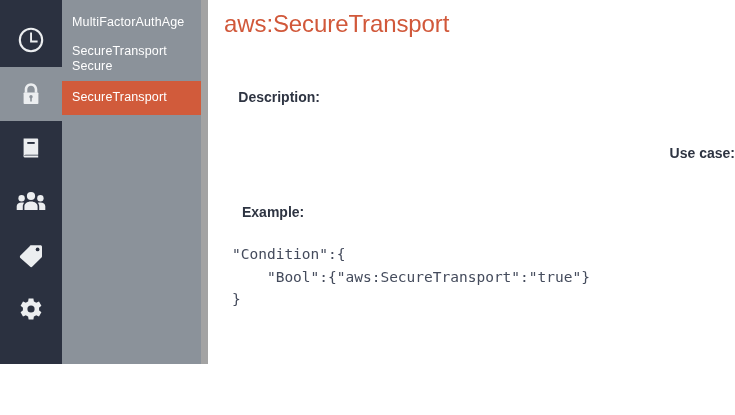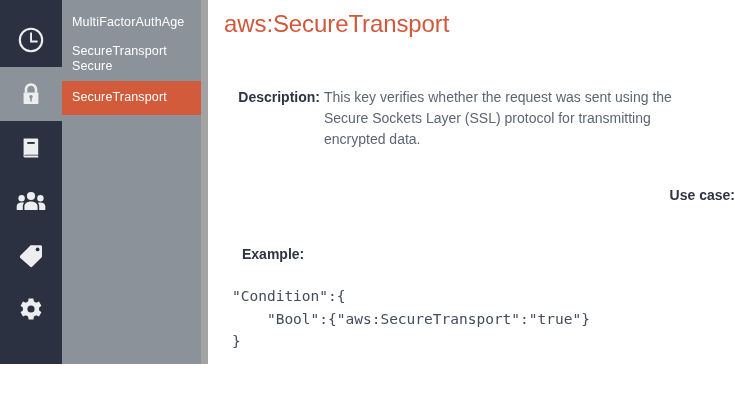--- a/index.html
+++ b/index.html
@@ -112,20 +112,21 @@
   .field-value {
     color: #5d6574;
     font-size: 14px;
     line-height: 21px;
     flex: 1 1 auto;
   }
 
   #desc-row {
     margin-top: 49px;
     padding-left: 18px;
+    gap: 12px;
   }
   #desc-row .field-label { width: 94px; }
   #desc-row .field-value { padding-left: 4px; max-width: 380px; }
 
   #usecase-row {
     margin-top: 35px;
     padding-left: 18px;
     justify-content: flex-end;
   }
   #usecase-row .field-label { width: 90px; }
@@ -234,21 +235,20 @@
     </div>
 
   </div>
 
   <div class="content">
 
     <h1 class="page-title">aws:SecureTransport</h1>
 
     <div class="field-row" id="desc-row">
       <div class="field-label">Description:</div>
-      <div class="field-value">This key verifies whether the request was sent using the Secure Sockets Layer (SSL) protocol for transmitting encrypted data.</div>
     </div>
 
     <div class="field-row" id="usecase-row">
       <div class="field-label">Use case:</div>
     </div>
 
     <div class="field-row" id="example-row">
       <div class="field-label">Example:</div>
     </div>
 

